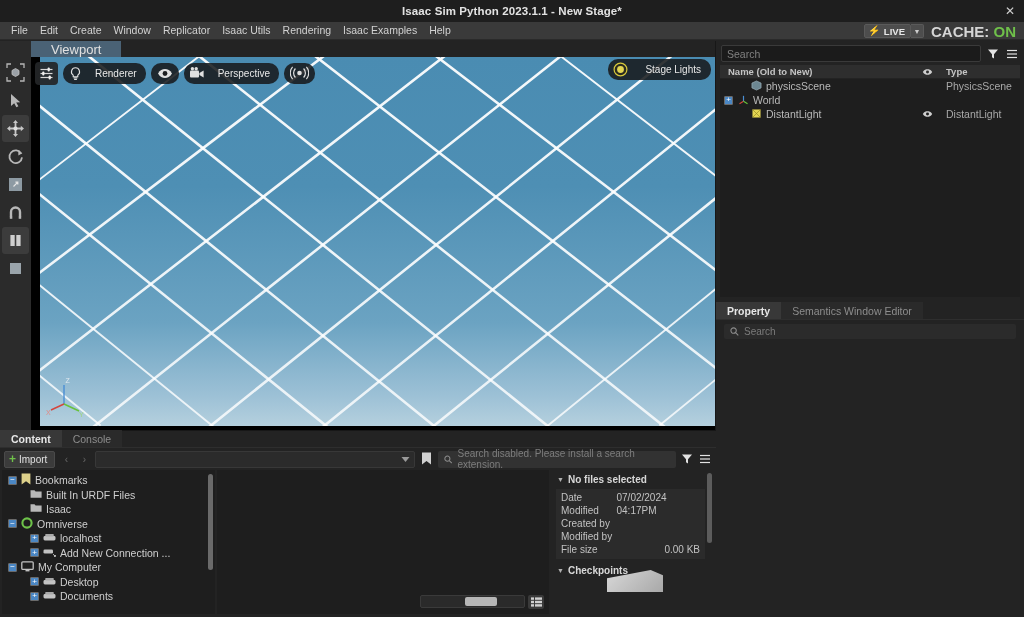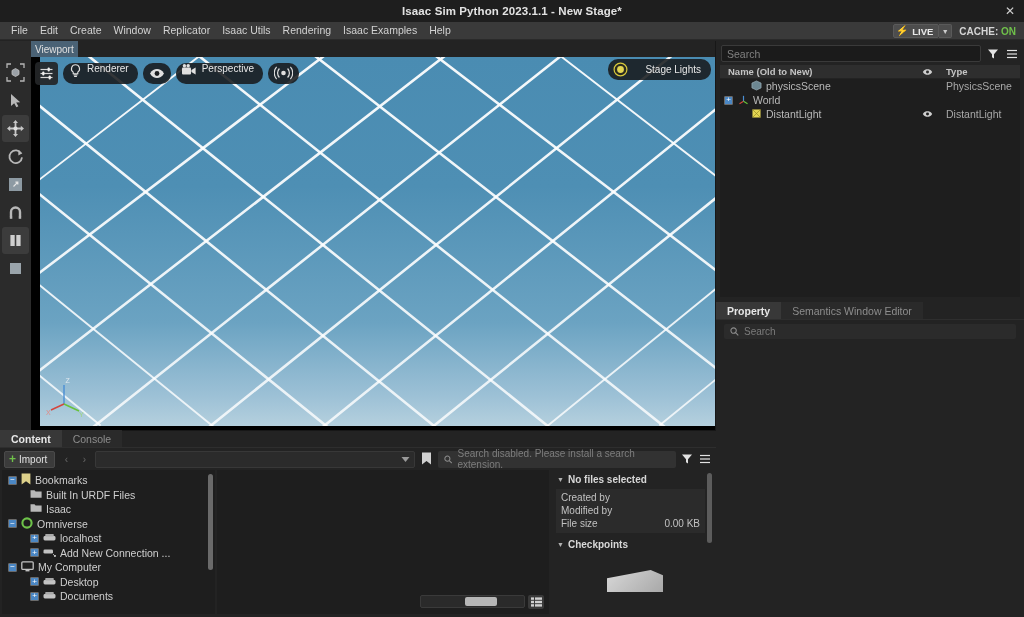--- a/index.html
+++ b/index.html
@@ -39,21 +39,21 @@
     display: flex; align-items: center; gap: 3px;
     background: #4d4d4d; border: 1px solid #5a5a5a; border-radius: 2px;
     height: 14px; padding: 0 5px 0 3px; font-size: 9.5px; font-weight: bold; color: #e8e8e8;
   }
   .bolt { color: #e8d020; font-size: 10px; line-height: 1; }
   .live-caret {
     background: #4d4d4d; border: 1px solid #5a5a5a; border-left: none; border-radius: 0 2px 2px 0;
     height: 14px; width: 13px; display: flex; align-items: center; justify-content: center;
     font-size: 7px; color: #cdcdcd;
   }
-  .cache { margin-left: 7px; margin-right: 4px; font-size: 10px; font-weight: bold; color: #d5d5d5; }
+  .cache { margin-left: 7px; margin-right: 4px; font-size: 15px; font-weight: bold; color: #d5d5d5; }
   .cache b { color: #6fc04a; font-weight: bold; }
 
   
   .left-toolbar {
     position: absolute; left: 0; top: 41px; width: 31px; height: 390px;
     background: #2b2b2b; padding-top: 18px;
     display: flex; flex-direction: column; align-items: center; gap: 1px;
   }
   .tool-btn {
     width: 27px; height: 27px; border-radius: 3px;
@@ -61,21 +61,21 @@
   }
   .tool-btn.active { background: #3c3c3c; }
   .tool-btn svg { display: block; }
 
   
   .vp-tabbar {
     position: absolute; left: 31px; top: 41px; width: 684px; height: 16px;
     background: #232323; display: flex; align-items: flex-end;
   }
   .vp-tab {
-    height: 16px; padding: 0 4px; font-size: 10px; color: #e0e0e0;
+    height: 16px; padding: 0 20px; font-size: 13px; color: #e0e0e0;
     background: #4a6275; display: flex; align-items: center; font-weight: 500;
   }
   .viewport {
     position: absolute; left: 31px; top: 57px; width: 684px; height: 374px;
     background: #000; overflow: hidden;
   }
   .vp-canvas {
     position: absolute; left: 9px; top: 0px; width: 675px; height: 369px;
     background: linear-gradient(to bottom, #4a8cb2 0%, #4e8fb4 35%, #6ba3c2 72%, #9dc1d6 92%, #b5d0de 100%);
     overflow: hidden;
@@ -86,21 +86,21 @@
   .vp-toolbar {
     position: absolute; left: 0; top: 2px; width: 684px; height: 28px;
     display: flex; align-items: center; padding-left: 4px; gap: 5px;
   }
   .vt-icon-btn {
     height: 21px; min-width: 21px; border-radius: 10px; background: rgba(24,26,28,0.88);
     display: flex; align-items: center; justify-content: center; padding: 0 6px;
   }
   .vt-pill {
     height: 21px; border-radius: 10px; background: rgba(24,26,28,0.88);
-    display: flex; gap: 4px; padding: 0 9px 0 5px;
+    display: flex; align-items: center; gap: 12px; padding: 0 9px 0 5px;
     font-size: 10px; color: #e8e8e8;
   }
   .vt-settings {
     height: 23px; width: 23px; border-radius: 4px; background: rgba(36,38,40,0.93);
     display: flex; align-items: center; justify-content: center;
   }
   .stage-lights {
     position: absolute; right: 4px; top: 2px;
     height: 21px; border-radius: 10px; background: rgba(24,26,28,0.88);
     display: flex; align-items: center; gap: 16px; padding: 0 10px 0 4px;
@@ -675,20 +675,24 @@
         </div>
       </div>
 
       <div class="info-pane">
         <div class="info-sec-hdr">
           <span class="caret-d">▼</span>
           <span>No files selected</span>
         </div>
         <div class="info-box">
           <div class="info-line">
+            <span>Date Modified</span>
+            <span>07/02/2024 04:17PM</span>
+          </div>
+          <div class="info-line">
             <span>Created by</span>
             <span></span>
           </div>
           <div class="info-line">
             <span>Modified by</span>
             <span></span>
           </div>
           <div class="info-line">
             <span>File size</span>
             <span>0.00 KB</span>

